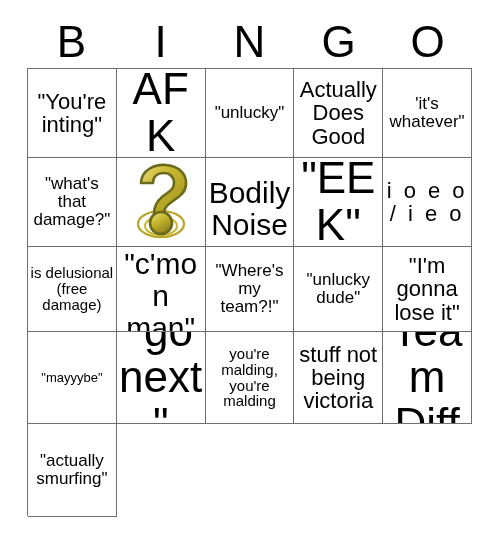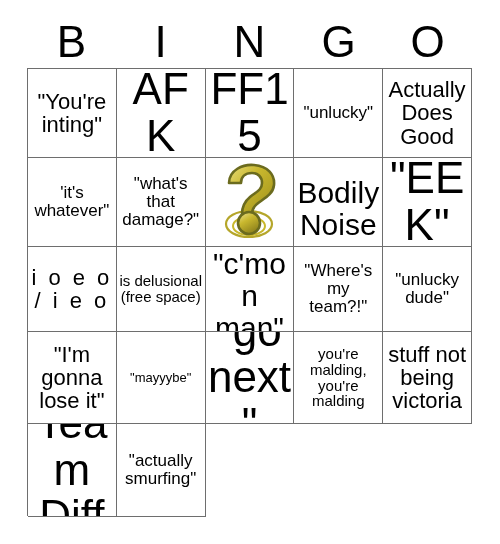--- a/index.html
+++ b/index.html
@@ -108,23 +108,20 @@
     <div class="header-letter">O</div>
   </div>
 
   <div id="grid">
 
     <div class="cell">
       <span class="cell-text fs-md">"You're inting"</span>
     </div>
     <div class="cell">
       <span class="cell-text fs-xl">AFK</span>
-    </div>
-    <div class="cell">
-      <span class="cell-text fs-xl">FF15</span>
     </div>
     <div class="cell">
       <span class="cell-text fs-sm">"unlucky"</span>
     </div>
     <div class="cell">
       <span class="cell-text fs-md">Actually Does Good</span>
     </div>
 
     <div class="cell">
       <span class="cell-text fs-sm">'it's whatever"</span>
@@ -164,21 +161,21 @@
       <span class="cell-text fs-lg">Bodily Noise</span>
     </div>
 
     <div class="cell">
       <span class="cell-text fs-xl">"EEK"</span>
     </div>
     <div class="cell">
       <span class="cell-text fs-md spaced">i o e o / i e o</span>
     </div>
     <div class="cell">
-      <span class="cell-text fs-xs">is delusional (free space)</span>
+      <span class="cell-text fs-xs">is delusional (free damage)</span>
     </div>
     <div class="cell">
       <span class="cell-text fs-lg">"c'mon man"</span>
     </div>
     <div class="cell">
       <span class="cell-text fs-sm">"Where's my team?!"</span>
     </div>
 
     <div class="cell">
       <span class="cell-text fs-sm">"unlucky dude"</span>

